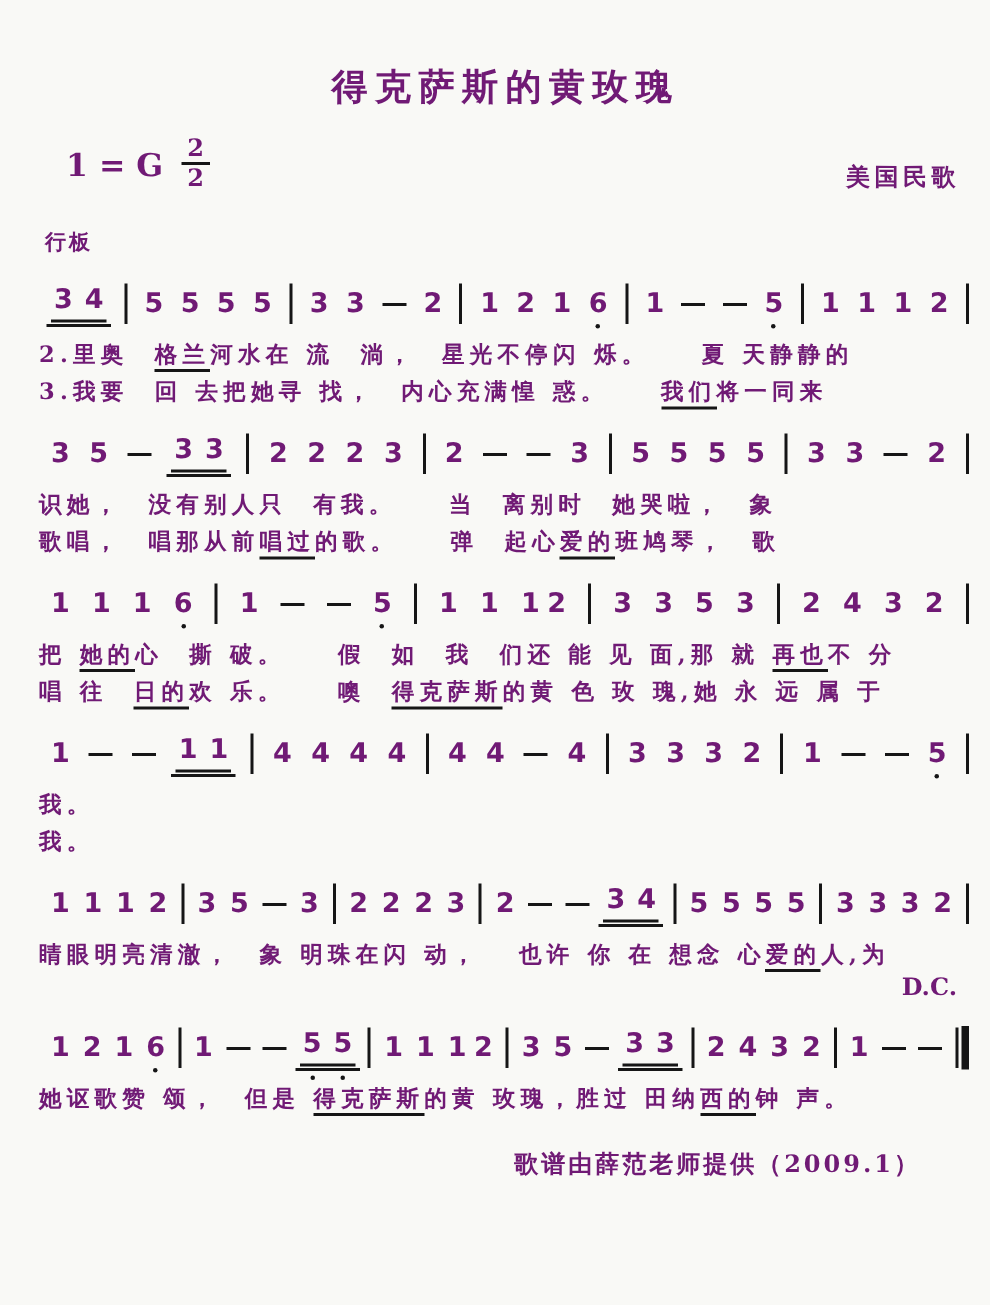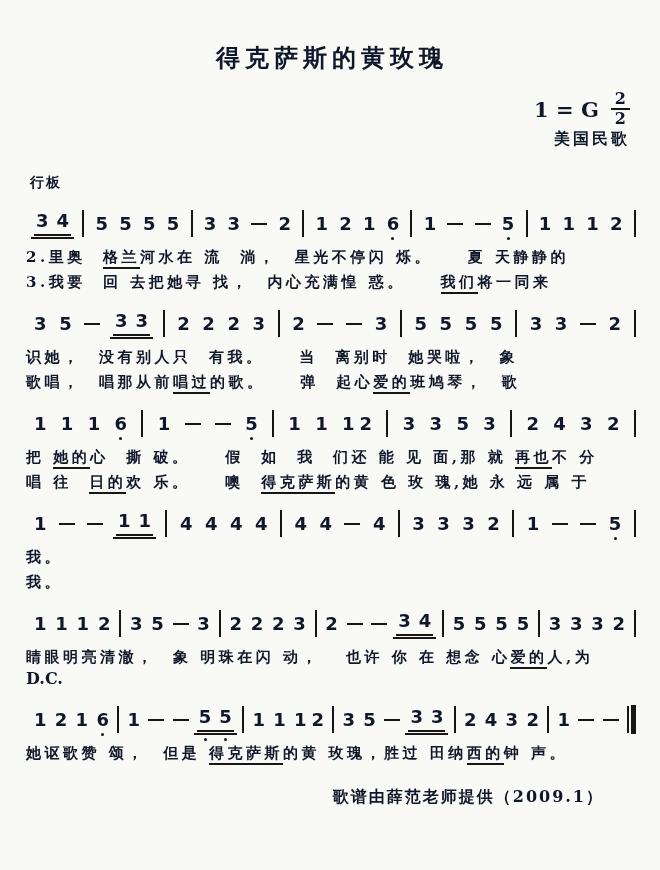--- a/index.html
+++ b/index.html
@@ -1,28 +1,28 @@
 <!DOCTYPE html>
 <html lang="zh"><head>
 <meta charset="utf-8">
 <style>
   html,body{margin:0;padding:0;background:#e8e8e6;}
   .page{
     width:660px;height:870px;box-sizing:border-box;
-    background:#f9f9f6;color:#0f172a;
+    background:#f9f9f6;color:#701a75;
     font-family:"DejaVu Serif","Liberation Serif",serif;
     font-weight:bold;
-    padding:34px 22px 0 26px;
+    padding:34px 12px 0 26px;
     position:relative;overflow:hidden;
   }
   .title{
     text-align:center;font-size:24px;letter-spacing:5px;
     margin:8px 0 0 0;font-weight:bold;
   }
-  .meta-row{display:flex;justify-content:space-between;align-items:flex-end;margin-top:16px;padding:0 8px 0 18px;flex-direction:column;}
+  .meta-row{display:flex;justify-content:space-between;align-items:flex-end;margin-top:16px;padding:0 8px 0 18px;}
   .key-sig{display:flex;align-items:center;font-size:21px;}
   .frac{display:inline-flex;flex-direction:column;align-items:center;margin-left:12px;font-size:16px;line-height:1.15;}
   .frac .den{border-top:2px solid #161616;}
   .frac span{padding:0 4px;}
   .source{font-size:16px;letter-spacing:3px;}
   .tempo{font-size:14px;letter-spacing:2px;margin-top:24px;padding-left:4px;}
   
   .system{margin-top:14px;}
   .nline{
     display:flex;justify-content:space-between;align-items:center;
@@ -41,21 +41,21 @@
   .grp{display:inline-flex;gap:8px;position:relative;padding:0 2px 3px 2px;border-bottom:2px solid #161616;}
   .grp::after{content:"";position:absolute;left:-3px;right:-3px;bottom:-5px;height:2px;background:#161616;}
   .grp .note.low::after{bottom:-14px;}
   .pairg{display:inline-flex;gap:5px;}
   
   .lline{
     font-size:15px;letter-spacing:3.5px;white-space:pre;
     margin-top:6px;line-height:19px;
   }
   .useg{border-bottom:2px solid #161616;padding-bottom:1px;}
-  .dc{text-align:left;font-size:16px;padding-right:10px;margin-top:2px;font-family:"DejaVu Serif",serif;}
+  .dc{text-align:right;font-size:16px;padding-right:10px;margin-top:2px;font-family:"DejaVu Serif",serif;}
   .footer{margin-top:24px;text-align:right;padding-right:34px;font-size:16px;letter-spacing:2px;}
 </style>
 </head>
 <body>
 
 <div class="page">
   <h1 class="title">得克萨斯的黄玫瑰</h1>
 
   <div class="meta-row">
     <div class="key-sig">

